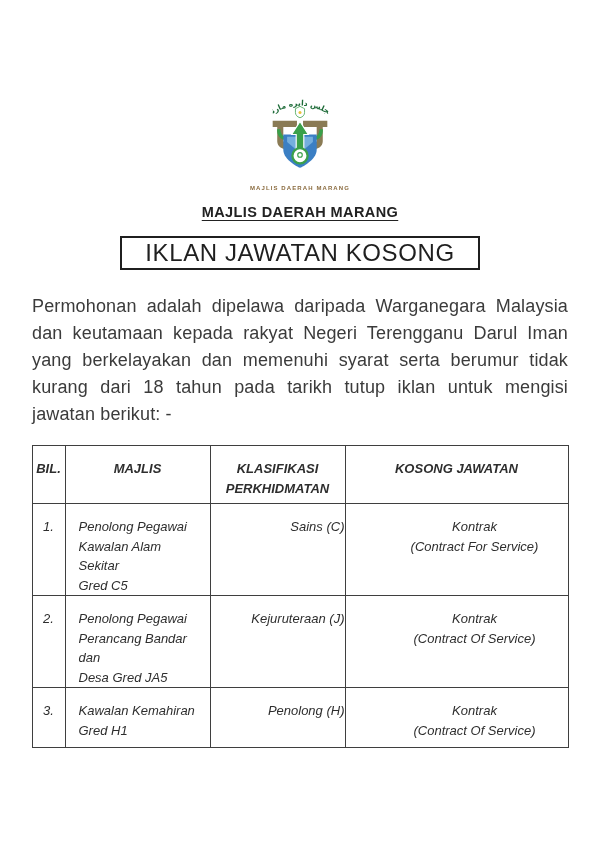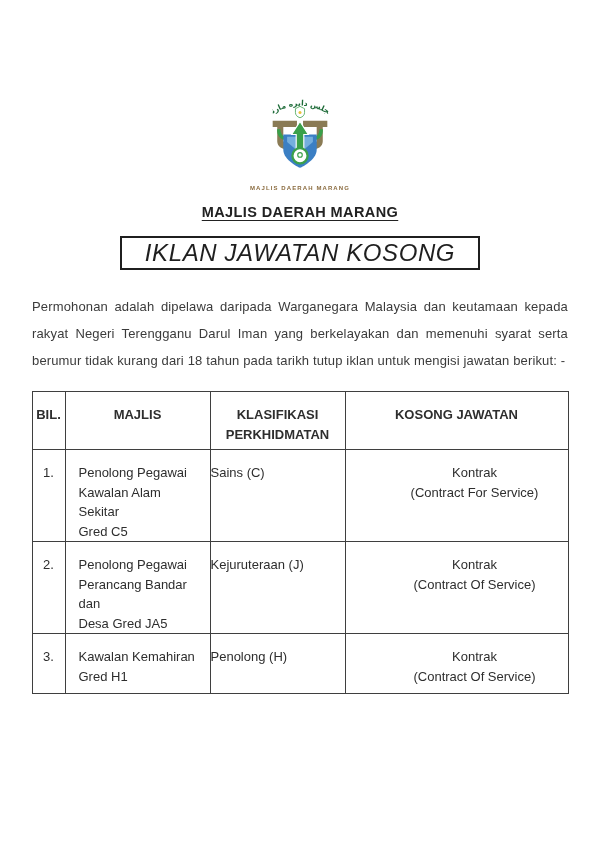--- a/index.html
+++ b/index.html
@@ -43,46 +43,46 @@
     text-underline-offset: 3px;
   }
   .title-box {
     width: 360px;
     height: 34px;
     margin: 16px auto 0 auto;
     border: 2px solid #1f1f1f;
     display: flex;
     align-items: center;
     justify-content: center;
-    font-style: italic;
   }
   .title-box .banner-text {
     font-size: 24px;
     letter-spacing: 0.6px;
     color: #1f1f1f;
     white-space: nowrap;
   }
 
   
   .intro {
     width: 536px;
     margin: 23px auto 0 auto;
-    font-size: 13px;
+    font-size: 18px;
     line-height: 27px;
     letter-spacing: 0.15px;
     text-align: justify;
     color: #3b3b3b;
   }
 
   
   .vacancy-table {
     width: 536px;
     margin: 17px auto 0 auto;
     border-collapse: collapse;
     table-layout: fixed;
+    font-style: italic;
   }
   .vacancy-table th, .vacancy-table td {
     border: 1px solid #3f3f3f;
     vertical-align: top;
     font-size: 13px;
     line-height: 19.5px;
     color: #2e2e2e;
     white-space: pre-line;
   }
   .vacancy-table th {
@@ -91,21 +91,21 @@
     padding-top: 13px;
     height: 58px;
   }
   .vacancy-table td { padding-top: 13px; }
   .col-bil   { width: 33px; }
   .col-jaw   { width: 145px; }
   .col-klas  { width: 135px; }
   .col-taraf { width: 223px; }
   td.cell-bil   { text-align: center; }
   td.cell-jaw   { text-align: left; padding-left: 13px; padding-right: 8px; }
-  td.cell-klas  { text-align: left; }
+  td.cell-klas  { text-align: right; }
   td.cell-taraf { text-align: center; padding-left: 36px; }
   tr.row-1 td { height: 74px; }
   tr.row-2 td { height: 75px; }
   tr.row-3 td { height: 60px; }
 </style>
 </head>
 <body>
 
 <div class="page">
 

